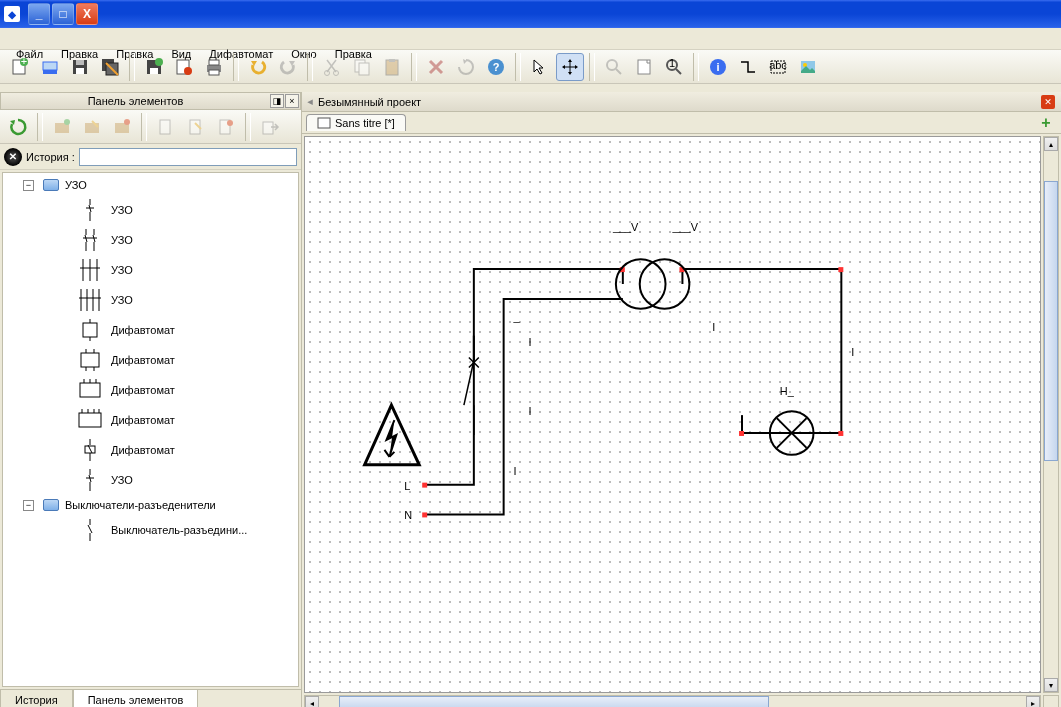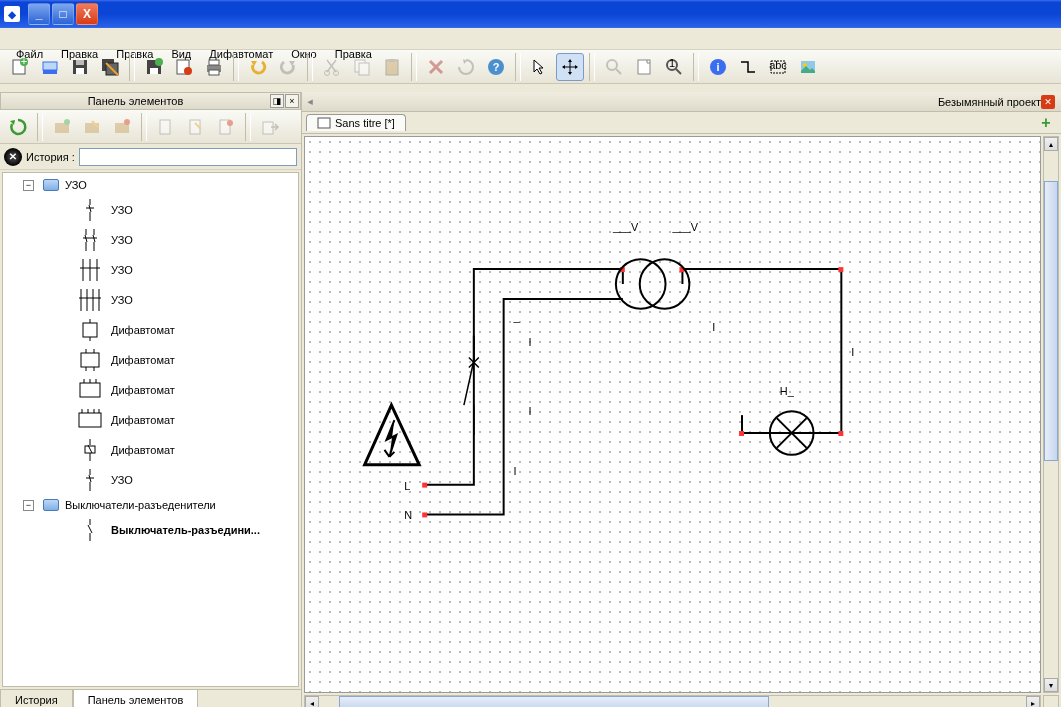--- a/index.html
+++ b/index.html
@@ -43,21 +43,21 @@
   .tnode .sym svg{width:26px;height:26px;}
 
   .bottomtabs{ height:24px; display:flex; border-top:1px solid #c0bdaa; background:#ece9d8;}
   .bottomtabs .tab{ padding:4px 14px; border:1px solid #c0bdaa; border-top:none; background:#ece9d8;}
   .bottomtabs .tab.active{ background:#fff;}
 
   
   .rightpanel{ flex:1; display:flex; flex-direction:column; background:#ece9d8;}
   .doctab-row{ height:20px; display:flex; align-items:center; background:linear-gradient(#f0ede0,#dedacb); border-bottom:1px solid #c0bdaa;}
   .doctab-row .lead{width:16px;text-align:center;color:#888;}
-  .doctab-row .doctitle{ flex:1; text-align:right;}
+  .doctab-row .doctitle{ flex:1; text-align:left;}
   .doctab-row .closebtn{ width:14px;height:14px;background:#d83c14;color:#fff;display:flex;align-items:center;justify-content:center;font-size:9px;border-radius:2px;margin-right:6px;}
 
   .sheet-row{ height:22px; display:flex;align-items:center; background:#ece9d8; border-bottom:1px solid #c0bdaa; padding-left:4px;}
   .sheet-row .sheettab{ border:1px solid #9a9a9a; border-bottom:none; background:#fafaf6; padding:2px 10px; display:flex;align-items:flex-start;gap:4px; border-top-left-radius:4px;border-top-right-radius:4px;}
   .sheet-row .addsheet{ margin-left:auto; width:18px;height:18px;display:flex;align-items:center;justify-content:center;color:#3a9a32;font-weight:bold;font-size:16px; margin-right:6px;}
 
   .canvas-wrap{ flex:1; position:relative; background:#ece9d8;}
   .canvas-inner{ position:absolute; inset:2px 20px 20px 2px; background:#fff; border:1px solid #9a9a9a; overflow:hidden;}
   .dotgrid{ position:absolute; inset:0; background-image:radial-gradient(circle,#bbb 0.8px, transparent 0.8px); background-size:10px 10px;}
   .schematic{position:absolute;inset:0;}
@@ -409,21 +409,21 @@
               </svg>
             </span>
             <span>УЗО</span>
           </div>
         </div>
       <div class="tnode folder" style="padding-left:40px;">
         <span class="expander">−</span>
         <span class="folder-icon"></span>
         <span>Выключатели-разъеденители</span>
       </div>
-      <div class="tnode" style="padding-left:72px;font-weight:bold;">
+      <div class="tnode" style="padding-left:72px;">
         <span class="sym">
             <svg viewBox="0 0 26 26">
               <path d="M13 2 L13 8 M11 8 L15 16 M13 16 L13 24" stroke="#000" fill="none"></path>
             </svg>
           </span>
         <span>Выключатель-разъедини...</span>
       </div>
     </div>
     <div class="bottomtabs">
       <div class="tab">История</div>

